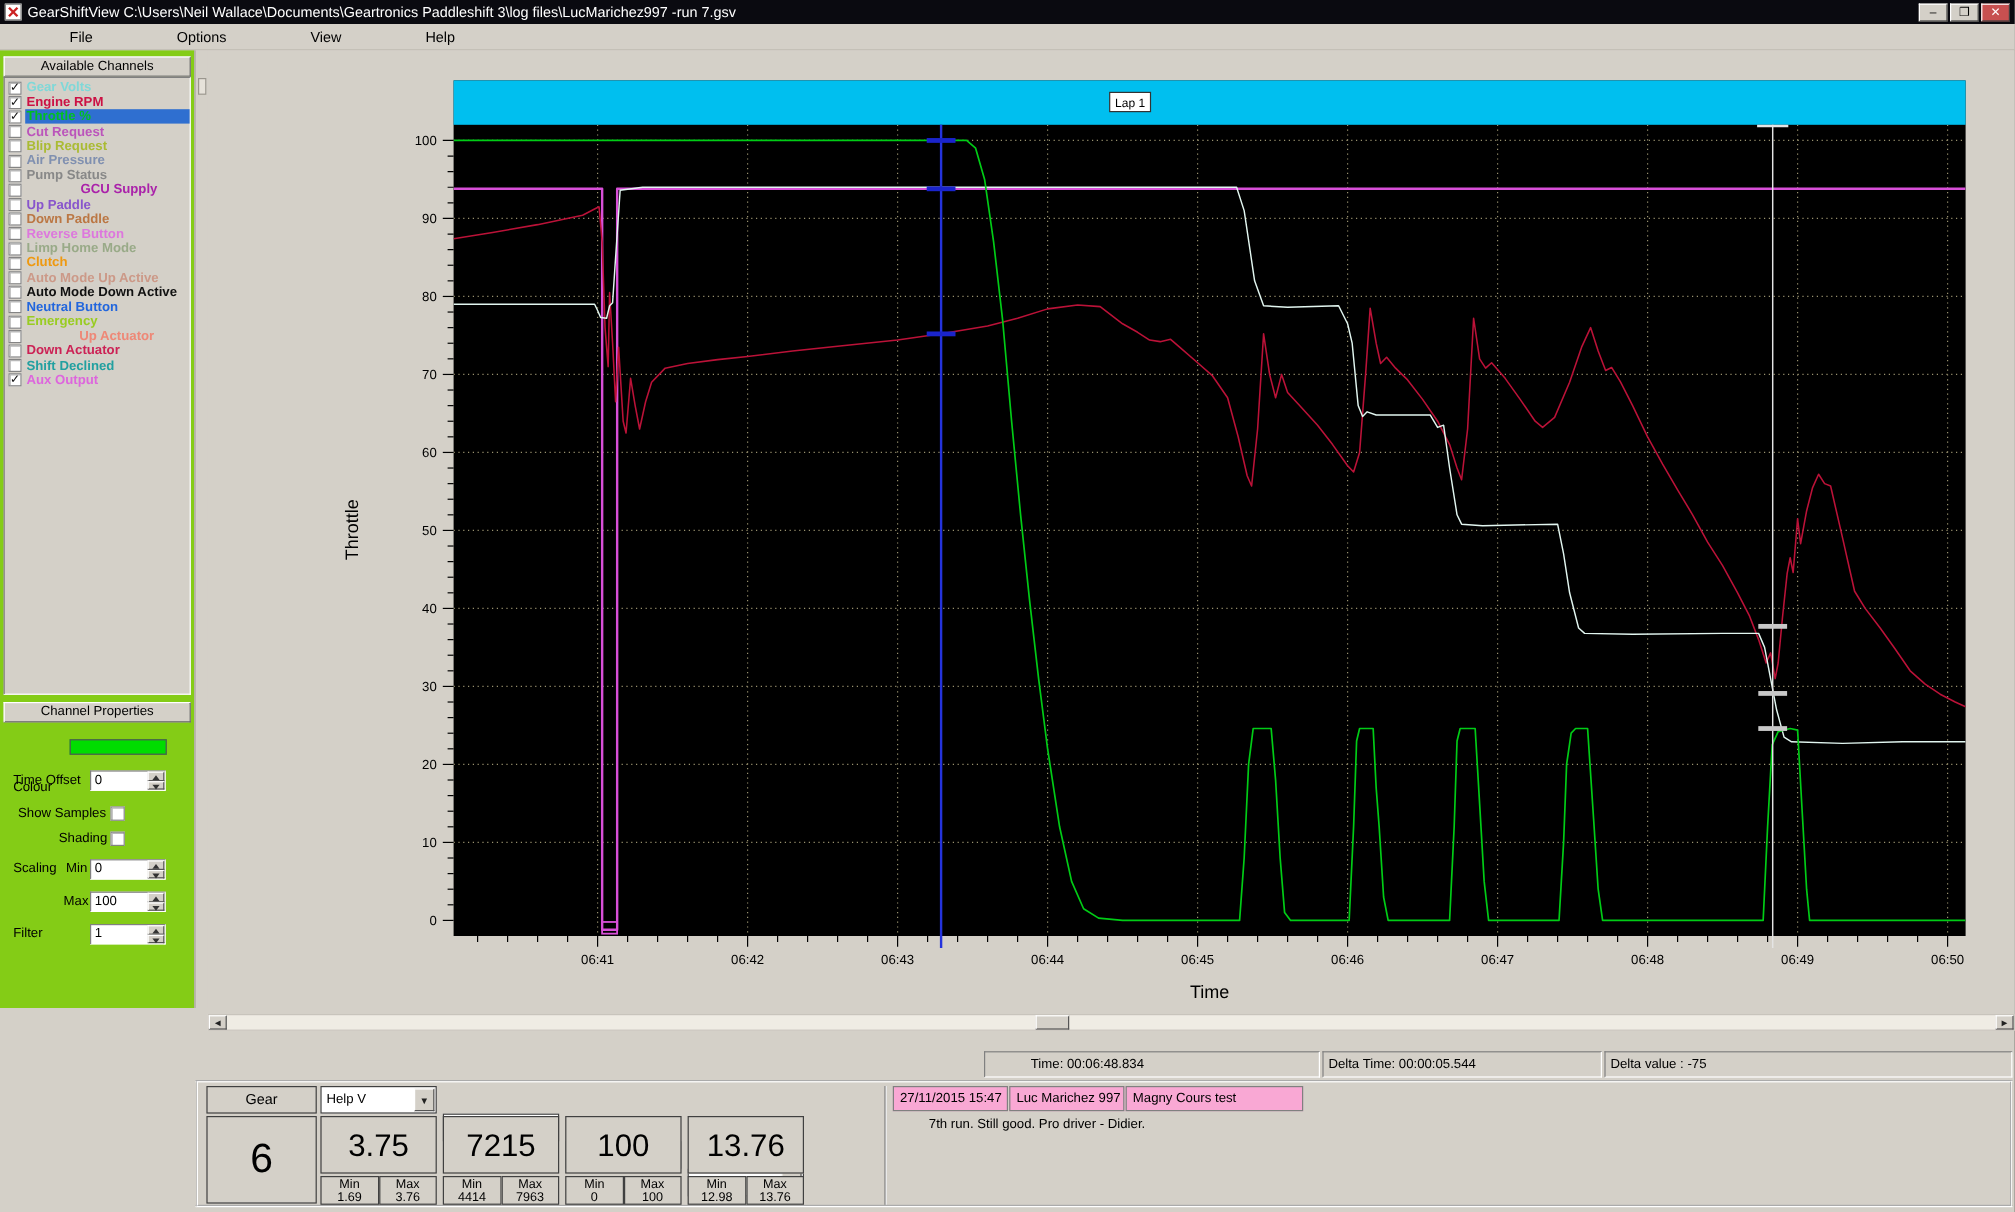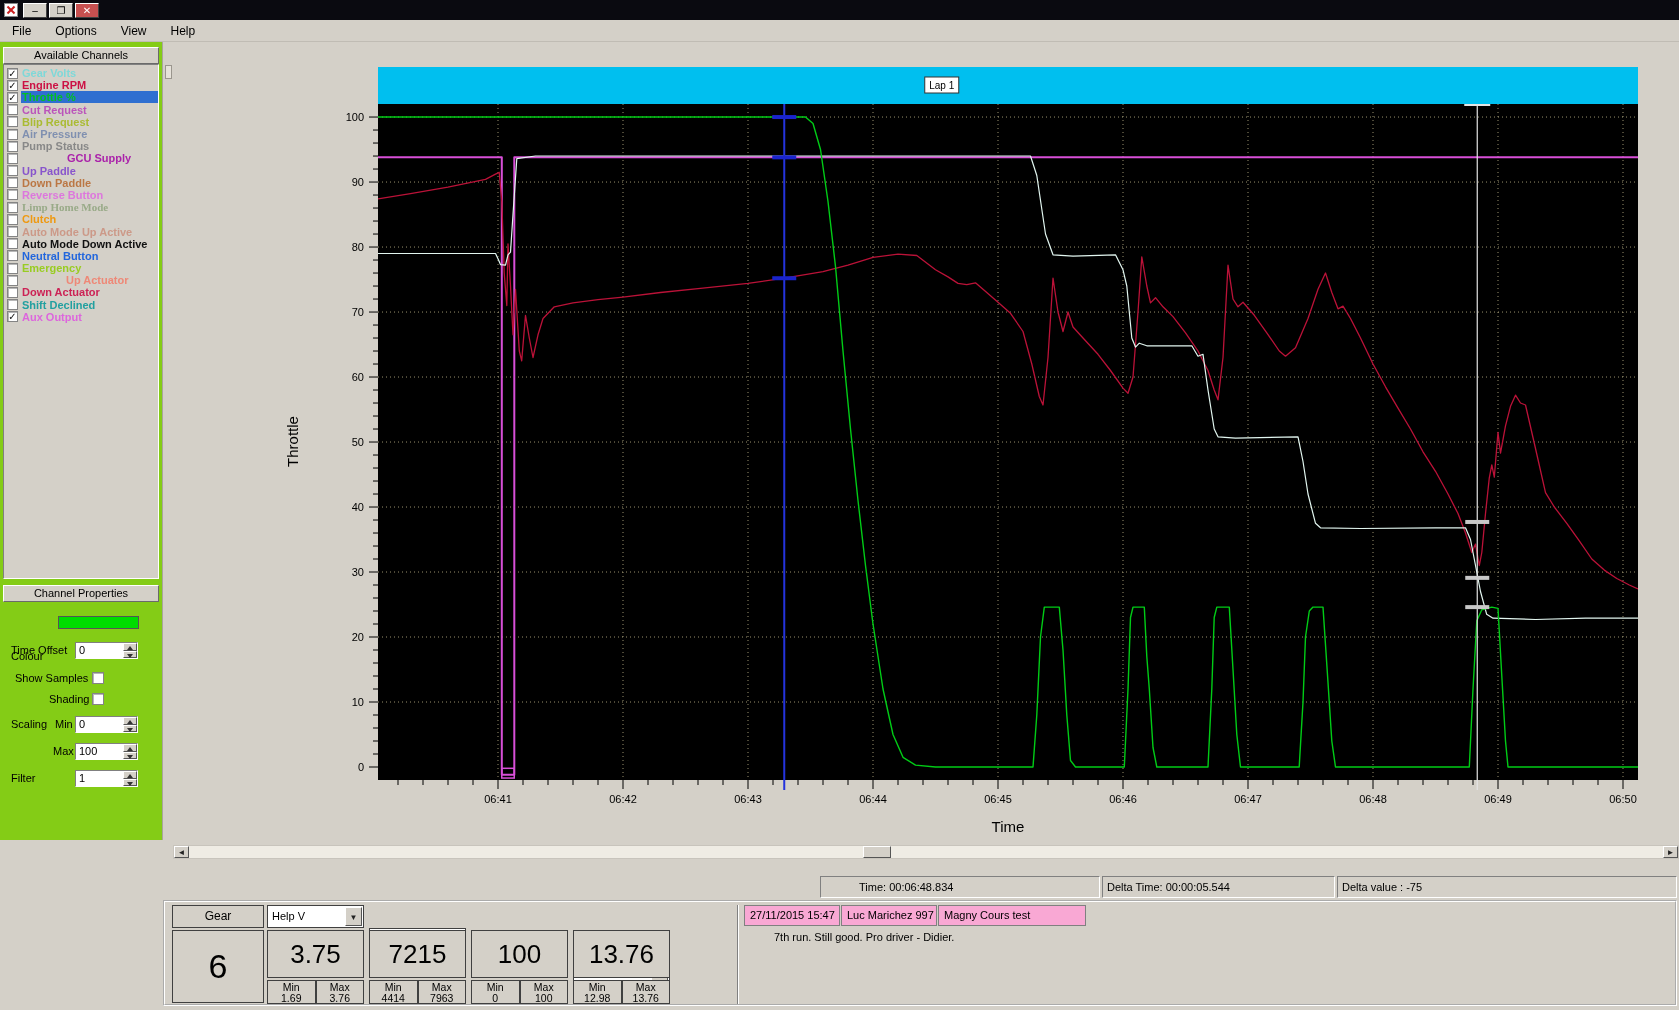--- a/index.html
+++ b/index.html
@@ -11,21 +11,21 @@
   .titlebar { left:0; top:0; width:1679px; height:20px; background:#0a0a10; color:#fff; display:flex; align-items:center; padding:0 4px; font-size:12px; }
   .app-icon { width:14px; height:14px; background:#fff; border:1px solid #888; margin-right:5px; position:relative; flex:0 0 auto; }
   .app-icon:before, .app-icon:after { content:""; position:absolute; left:1px; top:5px; width:10px; height:2px; background:#c22; }
   .app-icon:before { transform:rotate(45deg); }
   .app-icon:after { transform:rotate(-45deg); }
   .title-text { white-space:nowrap; overflow:hidden; flex:1 1 auto; }
   .winbtns { display:flex; gap:2px; flex:0 0 auto; }
   .winbtn { width:24px; height:15px; background:#d4d0c8; border:1px solid #fff; border-right-color:#404040; border-bottom-color:#404040; color:#000; font-size:10px; line-height:13px; text-align:center; }
   .winbtn.close { background:#c75050; color:#fff; }
   .menubar { left:0; top:20px; width:1679px; height:22px; background:#d4d0c8; display:flex; align-items:center; border-bottom:1px solid #c0bcb4; }
-  .menu-item { padding:3px 12px; font-size:12px; }
+  .menu-item { padding:3px 12px; font-size:12px;margin-left:46px; }
 
   
   .sidebar { left:0; top:42px; width:162px; height:798px; background:#84cc16; }
   .panel-header { position:absolute; left:3px; width:156px; height:17px; background:#d4d0c8; border:1px solid; border-color:#fff #6a6a6a #6a6a6a #fff; text-align:center; line-height:15px; font-size:11px; }
   .channel-list { position:absolute; left:3px; top:22px; width:156px; height:515px; border:1px solid; border-color:#808080 #fff #fff #808080; background:#d4d0c8; padding-top:2px; }
   .ch-row { display:flex; align-items:center; height:12.2px; padding-left:3px; }
   .ch-box { width:11px; height:11px; background:#fff; border:1px solid #848484; box-shadow:inset 1px 1px 0 #b8b8b8; font-size:10px; line-height:9px; text-align:center; color:#111; flex:0 0 auto; }
   .ch-label-wrap { flex:1 1 auto; margin-left:3px; height:12px; line-height:12px; padding-left:1px; }
   .ch-label { font-size:11px; font-weight:bold; white-space:nowrap; }
   .props-wrap { position:absolute; left:3px; top:560px; width:156px; height:188px; }
@@ -67,20 +67,21 @@
   .chan-val { font-size:26px; }
   .mm-cell { position:absolute; border:1px solid #404040; background:#d4d0c8; text-align:center; font-size:10.5px; line-height:11px; padding-top:1px; }
   .sess-box { position:absolute; top:5px; height:21px; border:1px solid #808080; line-height:19px; padding-left:5px; font-size:11px; background:#f9a8d4; }
   .vsep { position:absolute; width:2px; background:#808080; border-right:1px solid #fff; }
 </style>
 </head>
 <body>
 
 <div class="abs titlebar">
   <span class="app-icon"></span>
+  <span class="title-text">GearShiftView C:\Users\Neil Wallace\Documents\Geartronics Paddleshift 3\log files\LucMarichez997 -run 7.gsv</span>
   <span class="winbtns">
       <span class="winbtn">–</span>
       <span class="winbtn">❐</span>
       <span class="winbtn close">✕</span>
     </span>
 </div>
 
 <div class="abs menubar">
     <span class="menu-item">File</span>
     <span class="menu-item">Options</span>
@@ -130,21 +131,21 @@
       <div class="ch-row">
         <span class="ch-box"></span>
         <span class="ch-label-wrap"><span class="ch-label" style="color: rgb(187, 119, 68);">Down Paddle</span></span>
       </div>
       <div class="ch-row">
         <span class="ch-box"></span>
         <span class="ch-label-wrap"><span class="ch-label" style="color: rgb(221, 119, 221);">Reverse Button</span></span>
       </div>
       <div class="ch-row">
         <span class="ch-box"></span>
-        <span class="ch-label-wrap"><span class="ch-label" style="color: rgb(153, 170, 136); font-family: Liberation Serif, serif;">Limp Home Mode</span></span>
+        <span class="ch-label-wrap"><span class="ch-label" style="color: rgb(153, 170, 136);">Limp Home Mode</span></span>
       </div>
       <div class="ch-row">
         <span class="ch-box"></span>
         <span class="ch-label-wrap"><span class="ch-label" style="color: rgb(238, 153, 17);">Clutch</span></span>
       </div>
       <div class="ch-row">
         <span class="ch-box"></span>
         <span class="ch-label-wrap"><span class="ch-label" style="color: rgb(204, 153, 136);">Auto Mode Up Active</span></span>
       </div>
       <div class="ch-row">

